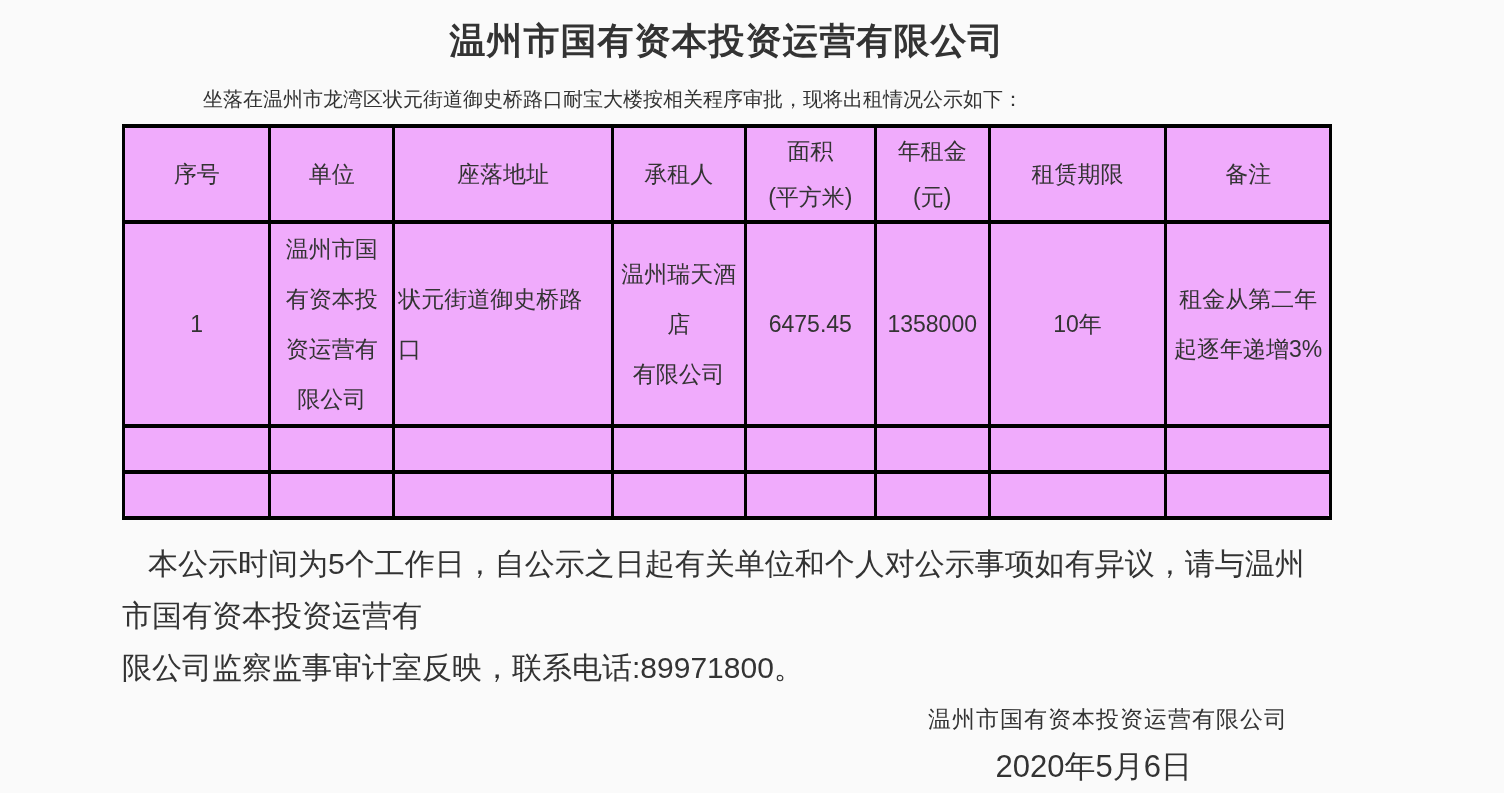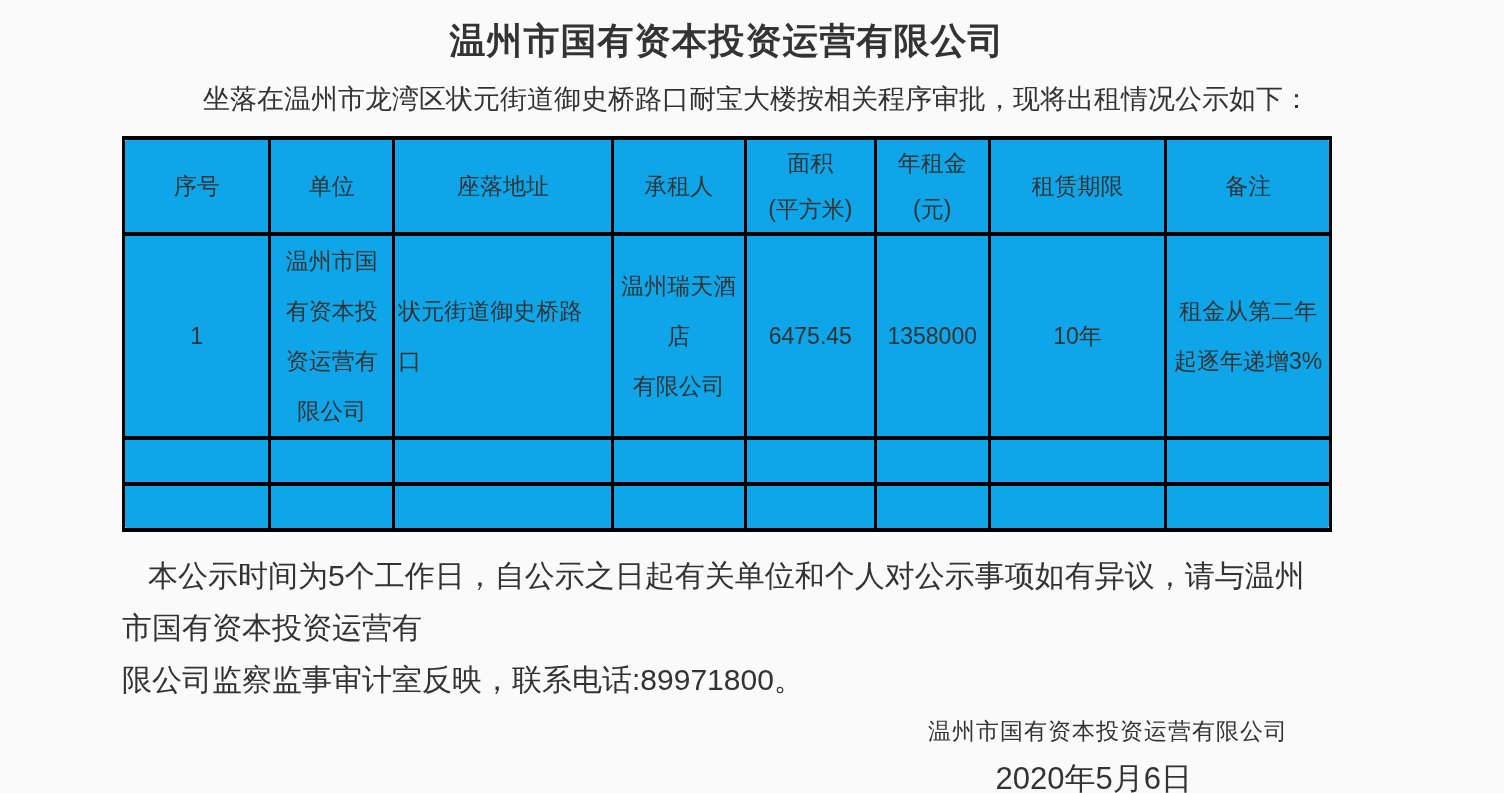--- a/index.html
+++ b/index.html
@@ -20,31 +20,31 @@
     font-size: 36px;
     line-height: 42px;
     text-align: center;
     color: #333333;
     letter-spacing: 1px;
   }
   .doc-title.line1 { margin-top: 20px; }
   .doc-title.line2 { margin-top: 6px; }
   .intro {
     margin-top: 22px;
-    font-size: 27px;
+    font-size: 20px;
     line-height: 30px;
     text-indent: 81px;
     white-space: pre-line;
   }
   table.announce {
-    margin-top: 22px;
+    margin-top: 10px;
     width: 1210px;
     table-layout: fixed;
     border-collapse: collapse;
-    background: #0ea5e9;
+    background: #f0abfc;
     border-radius: 14px;
   }
   table.announce th, table.announce td {
     border: 3px solid #000000;
     border-top-width: 4px;
     border-bottom-width: 4px;
     font-size: 23px;
     font-weight: normal;
     text-align: center;
     vertical-align: middle;

